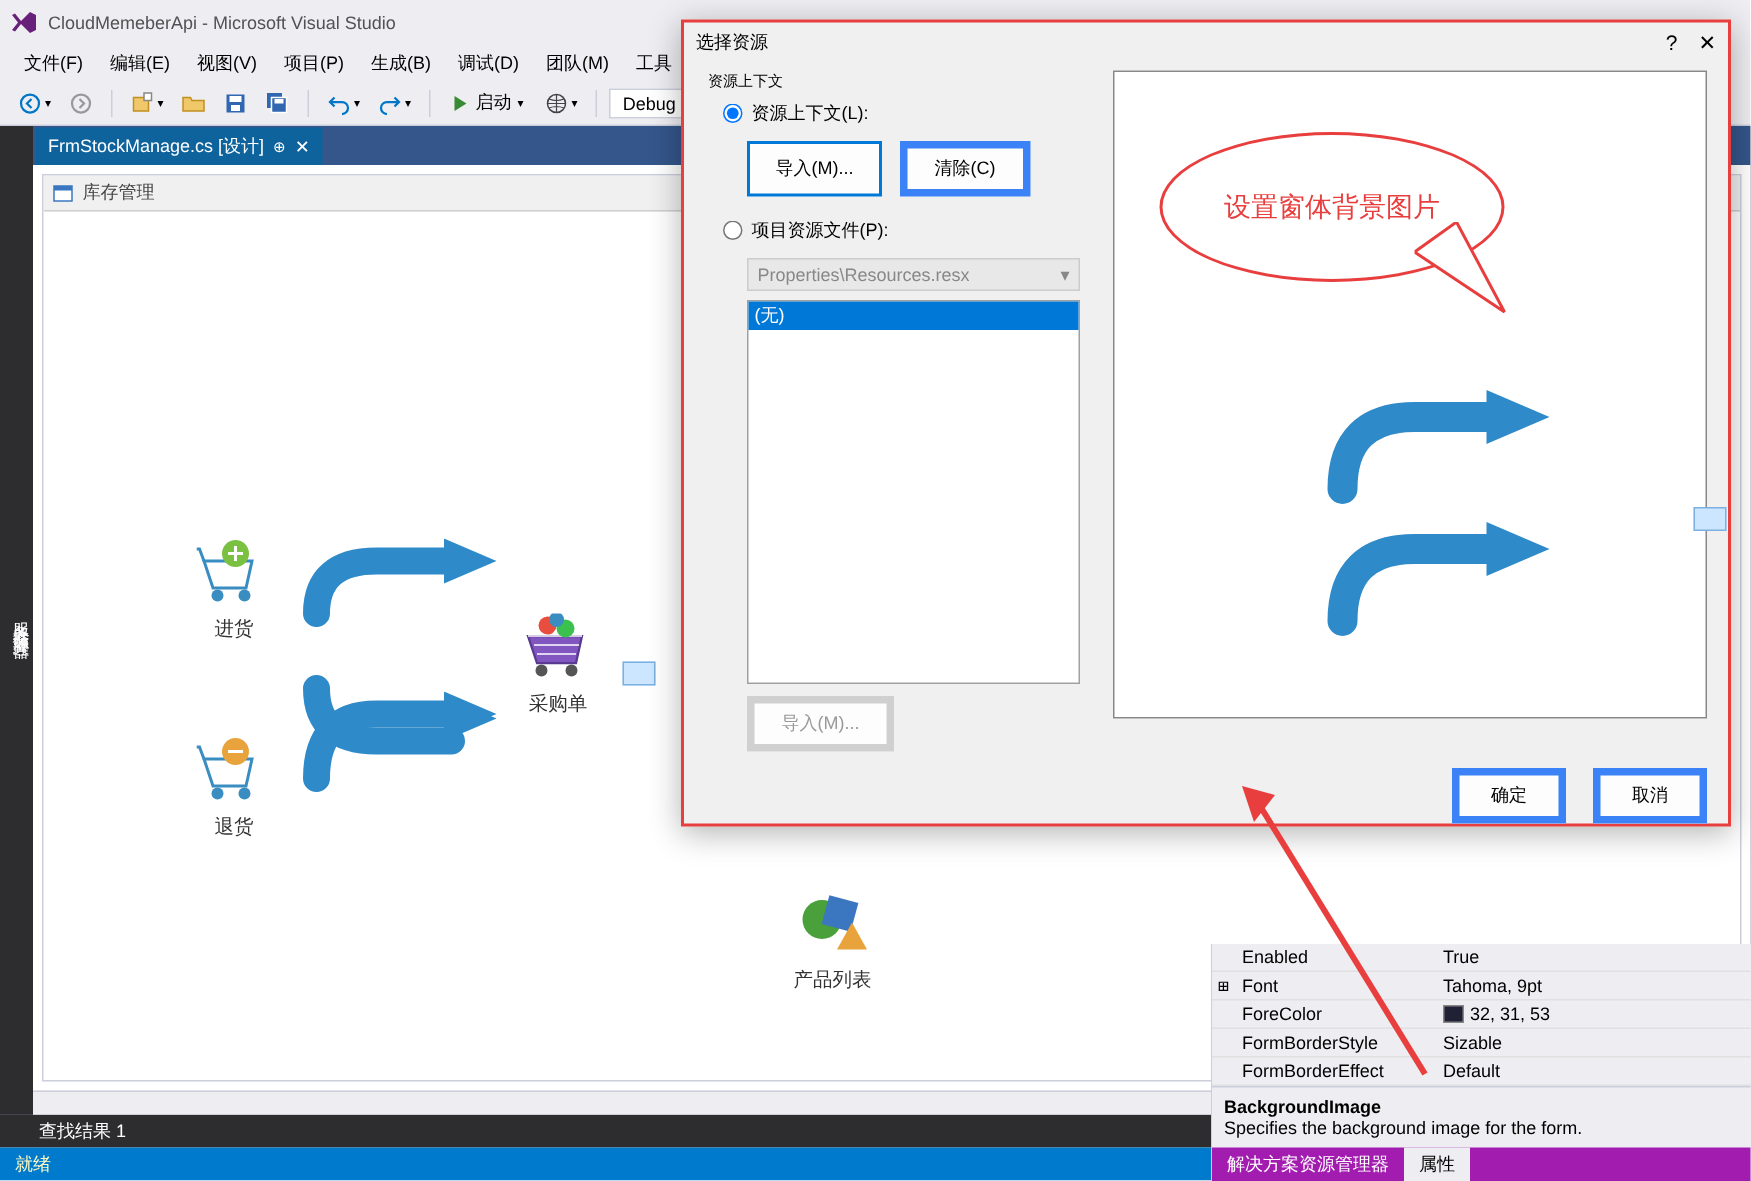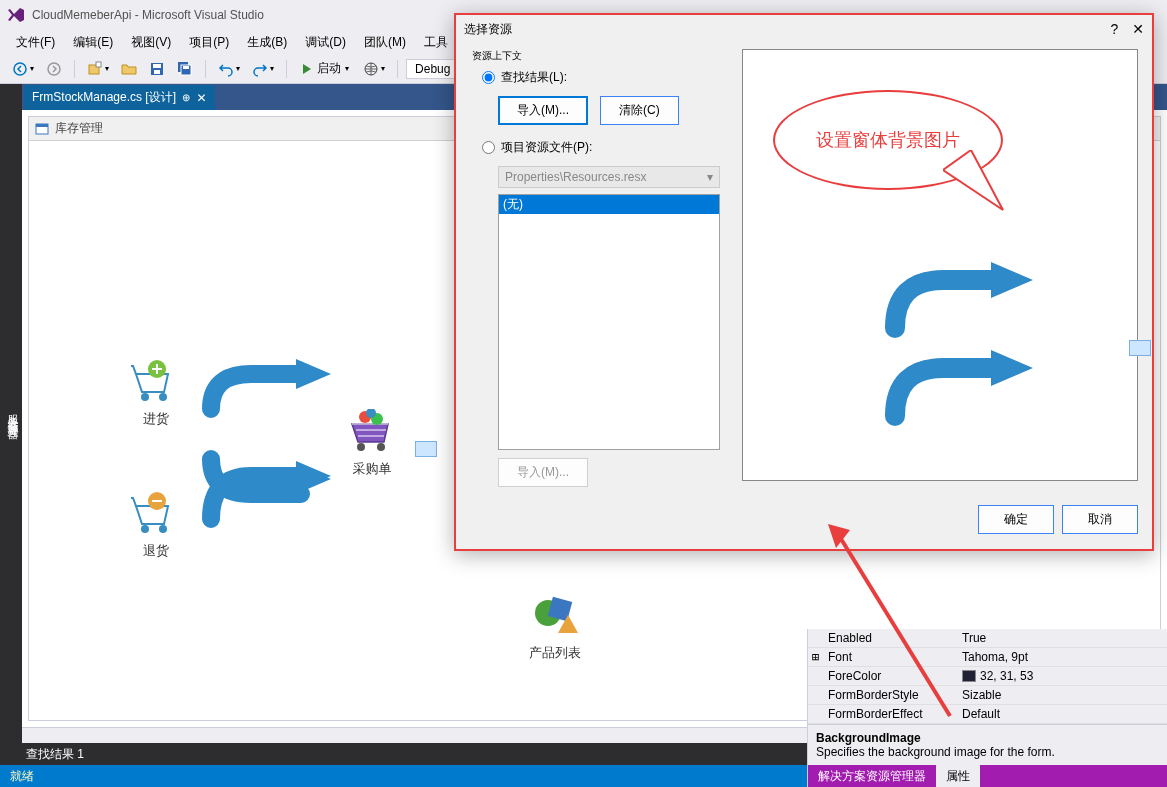--- a/index.html
+++ b/index.html
@@ -68,31 +68,31 @@
 
 
 .dialog { position: absolute; left: 454px; top: 13px; width: 700px; height: 538px; background: #f0f0f0; border: 2px solid #e83e3e; box-shadow: 0 4px 20px rgba(0,0,0,0.3); z-index: 100; display: flex; flex-direction: column; }
 .dialog-title { height: 28px; display: flex; align-items: center; justify-content: space-between; padding: 0 8px; font-size: 12px; }
 .dialog-title .controls { display: flex; gap: 14px; font-size: 14px; }
 .dialog-body { flex: 1; display: flex; padding: 6px 14px; gap: 14px; }
 .res-left { width: 258px; }
 .fieldset-label { font-size: 10px; margin-bottom: 6px; padding-left: 2px; }
 .radio-row { display: flex; align-items: center; gap: 6px; margin: 6px 0 10px 12px; font-size: 12px; }
 .btn-row { display: flex; gap: 12px; margin-left: 28px; margin-bottom: 14px; }
-.btn { padding: 5px 18px; font-size: 12px; background: #fdfdfd; border: 1px solid #3b82f6; cursor: pointer; }
+.btn { padding: 5px 18px; font-size: 12px; background: #fdfdfd; border: 5px solid #3b82f6; cursor: pointer; }
 .btn.focus { border: 2px solid #0078d7; padding: 4px 17px; }
 .btn.disabled { color: #999; border-color: #d0d0d0; cursor: default; }
 .combo { width: 222px; height: 22px; background: #e8e8e8; border: 1px solid #ccc; color: #888; font-size: 12px; padding: 2px 6px; margin-left: 28px; display: flex; align-items: center; justify-content: space-between; }
 .listbox { width: 222px; height: 256px; background: #fff; border: 1px solid #a0a0a0; margin-left: 28px; margin-top: 6px; }
 .listbox .item { background: #0078d7; color: #fff; padding: 1px 4px; font-size: 12px; }
 .res-right { flex: 1; }
 .preview { width: 100%; height: 432px; background: #fff; border: 1px solid #888; position: relative; }
 .callout { position: absolute; left: 30px; top: 40px; width: 230px; height: 100px; border: 2px solid #e83e3e; border-radius: 50%; display: flex; align-items: center; justify-content: center; color: #e83e3e; font-size: 18px; }
 .preview-arrow { position: absolute; }
-.dialog-footer { height: 44px; display: flex; justify-content: flex-end; align-items: flex-start; gap: 8px; padding: 0 14px; }
+.dialog-footer { height: 44px; display: flex; justify-content: flex-end; align-items: flex-end; gap: 18px; padding: 0 14px; }
 .red-arrow { position: absolute; z-index: 200; pointer-events: none; }
 </style>
 </head>
 <body>
 
 <div class="titlebar">
   <svg class="logo" viewBox="0 0 16 16">
       <polygon points="0,3 4,8 0,13 2,14 6,9 12,15 16,13 16,3 12,1 6,7 2,2" fill="#68217a"></polygon>
     </svg>
   <span class="title">CloudMemeberApi - Microsoft Visual Studio</span>
@@ -324,21 +324,21 @@
     <div class="controls">
       <span>?</span>
       <span>✕</span>
     </div>
   </div>
   <div class="dialog-body">
     <div class="res-left">
       <div class="fieldset-label">资源上下文</div>
       <label class="radio-row">
         <input type="radio" name="res" checked="" style="">
-        <span>查找结果(L):</span>
+        <span>资源上下文(L):</span>
       </label>
       <div class="btn-row">
         <button class="btn focus">导入(M)...</button>
         <button class="btn">清除(C)</button>
       </div>
       <label class="radio-row">
         <input type="radio" name="res" style="">
         <span>项目资源文件(P):</span>
       </label>
       <div class="combo">

